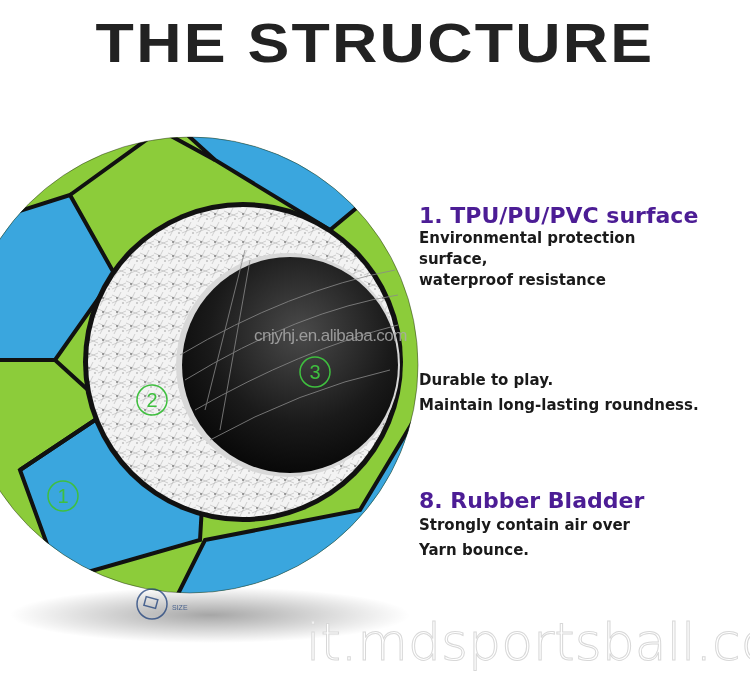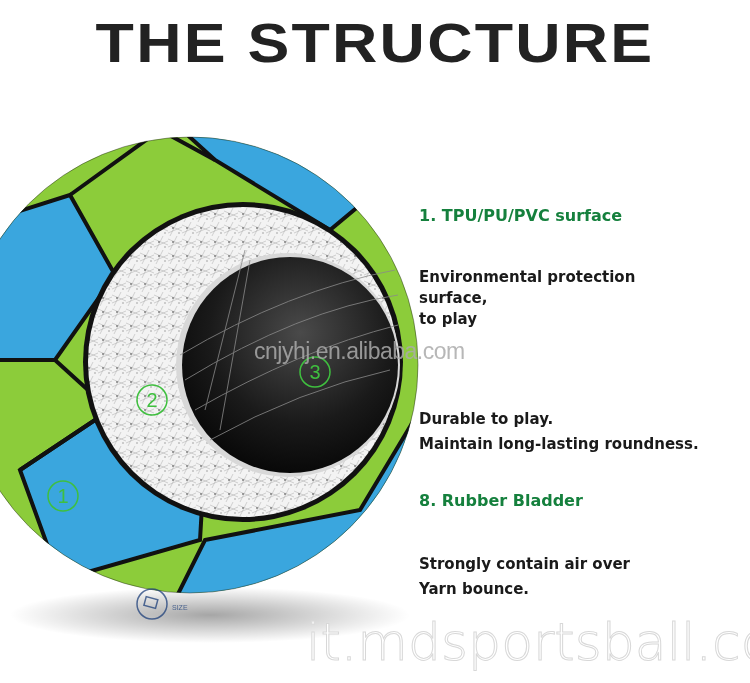--- a/index.html
+++ b/index.html
@@ -2,24 +2,24 @@
 <html><head>
 <meta charset="utf-8">
 <style>
   html, body { margin:0; padding:0; }
   body { width:750px; height:683px; background:#ffffff; position:relative; overflow:hidden; font-family:"DejaVu Sans", sans-serif; }
   .title { position:absolute; left:0; width:750px; top:10px; text-align:center; font-family:"Liberation Sans", sans-serif; font-weight:bold; font-size:56px; letter-spacing:2px; color:#222222; transform:scaleX(1.12); transform-origin:center; }
   .ball-wrap { position:absolute; left:0; top:110px; width:420px; height:540px; }
   .ball-wrap svg { position:absolute; left:0; top:0; }
   .features { position:absolute; left:419px; top:0; width:331px; }
   .feature { position:absolute; left:0; width:331px; }
-  .f-title { color:#15803d; font-weight:bold; font-size:16px; line-height:24px; }
-  .f-desc { color:#1a1a1a; font-weight:bold; font-size:15px; line-height:21px;margin-top:39px; }
+  .f-title { color:#4c1d95; font-weight:bold; font-size:22px; line-height:24px; }
+  .f-desc { color:#1a1a1a; font-weight:bold; font-size:15px; line-height:21px; }
   .f-line { display:block; white-space:nowrap; }
-  .wm-alibaba { position:absolute; left:254px; top:326px; font-family:"Liberation Sans", sans-serif; font-size:23px; color:rgba(170,170,170,0.85); letter-spacing:-0.5px;margin-top:12px; }
+  .wm-alibaba { position:absolute; left:254px; top:326px; font-family:"Liberation Sans", sans-serif; font-size:17px; color:rgba(170,170,170,0.85); letter-spacing:-0.5px; }
   .wm-site { position:absolute; left:306px; top:612px; font-family:"DejaVu Sans", sans-serif; font-weight:200; font-size:52px; color:#ffffff; -webkit-text-stroke:1px #d8d8d8; letter-spacing:0px; }
 </style>
 </head>
 <body>
 
 <div class="title">THE STRUCTURE</div>
 
 <div class="ball-wrap">
   <svg width="420" height="540" viewBox="0 0 420 540">
     <defs>
@@ -96,21 +96,21 @@
 </div>
 
 <div class="wm-alibaba">cnjyhj.en.alibaba.com</div>
 
 <div class="features">
   <div class="feature" style="top:204px;">
     <div class="f-title">1. TPU/PU/PVC surface</div>
     <div class="f-desc">
       <span class="f-line">Environmental protection</span>
       <span class="f-line">surface,</span>
-      <span class="f-line">to play</span>
+      <span class="f-line">waterproof resistance</span>
     </div>
   </div>
   <div class="feature" style="top:368px;">
     <div class="f-desc" style="line-height:25px;">
       <span class="f-line">Durable to play.</span>
       <span class="f-line">Maintain long-lasting roundness.</span>
     </div>
   </div>
   <div class="feature" style="top:489px;">
     <div class="f-title">8. Rubber Bladder</div>

